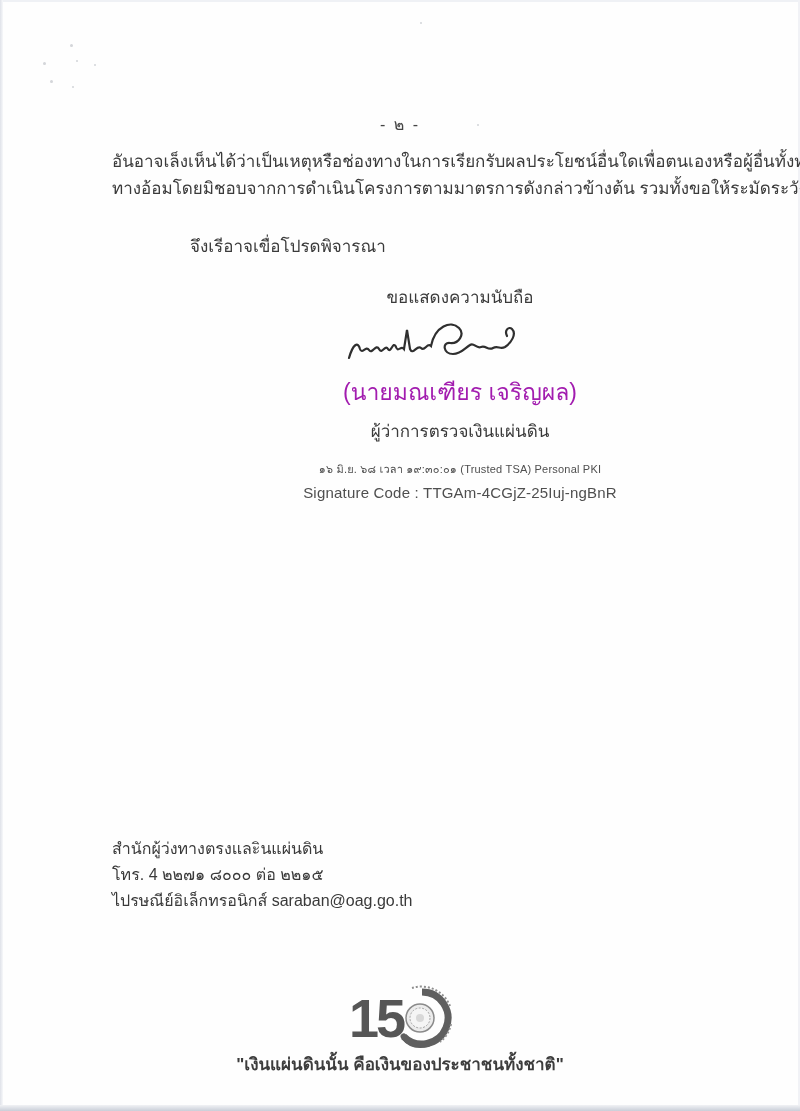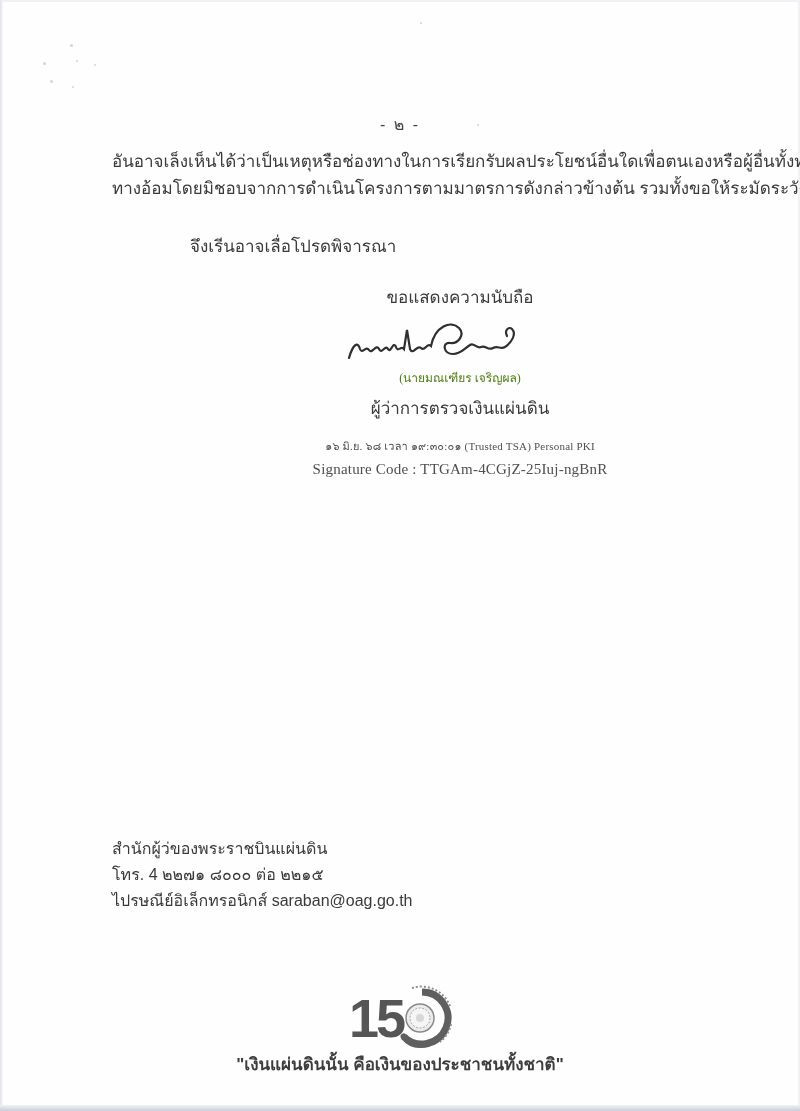--- a/index.html
+++ b/index.html
@@ -19,24 +19,24 @@
 
   .page-number{position:absolute;top:112px;left:0;width:100%;
     text-align:center;font-size:16px;letter-spacing:2px;color:#454545;}
 
   .body-par{position:absolute;top:148px;left:112px;width:586px;
     font-size:17px;line-height:27px;color:#3a3a3a;}
   .body-line{white-space:nowrap;}
 
   .closing-line{position:absolute;top:232px;left:190px;font-size:17px;color:#3a3a3a;}
 
-  .sign-block{position:absolute;top:283px;left:295px;width:330px;text-align:center;font-family:Liberation Serif, serif;}
+  .sign-block{position:absolute;top:283px;left:295px;width:330px;text-align:center;}
   .sign-off{font-size:17px;color:#3a3a3a;}
   .sig-svg{display:block;margin:4px auto 0 auto;margin-left:48px;}
-  .signer-name{font-size:12px;color:#4d7c0f;margin-top:2px;}
+  .signer-name{font-size:23px;color:#a21caf;margin-top:8px;}
   .signer-title{font-size:17px;color:#3a3a3a;margin-top:7px;text-align:center;}
   .pki-line{font-size:11px;color:#4f4f4f;margin-top:16px;letter-spacing:.2px;}
   .sig-code{font-size:15px;color:#4f4f4f;margin-top:6px;letter-spacing:.2px;}
 
   .footer-contact{position:absolute;top:836px;left:112px;font-size:16px;
     line-height:26px;color:#3a3a3a;}
 
   .logo-wrap{position:absolute;top:985px;left:0;width:100%;
     display:flex;justify-content:center;}
   .motto{position:absolute;top:1050px;left:0;width:100%;text-align:center;
@@ -61,42 +61,42 @@
   <div class="speck" style="left:420px;top:22px;width:2px;height:2px;"></div>
   <div class="speck" style="left:477px;top:124px;width:2px;height:2px;"></div>
 
   <div class="page-number">- ๒ -</div>
 
   <div class="body-par">
     <div class="body-line">อันอาจเล็งเห็นได้ว่าเป็นเหตุหรือช่องทางในการเรียกรับผลประโยชน์อื่นใดเพื่อตนเองหรือผู้อื่นทั้งทางตรงและ</div>
     <div class="body-line">ทางอ้อมโดยมิชอบจากการดำเนินโครงการตามมาตรการดังกล่าวข้างต้น รวมทั้งขอให้ระมัดระวังการกระทำด้วย</div>
   </div>
 
-  <div class="closing-line">จึงเรีนอาจเลื่อโปรดพิจารณา</div>
+  <div class="closing-line">จึงเรีอาจเขื่อโปรดพิจารณา</div>
 
   <div class="sign-block">
     <div class="sign-off">ขอแสดงความนับถือ</div>
 
     <svg class="sig-svg" width="210" height="52" viewBox="0 0 210 52">
       <path d="M6,44 C10,30 15,27 17,35 C19,41 23,31 26,36 C29,41 33,29 36,35
                C39,41 42,30 45,35 C48,40 50,26 53,33 C55,39 58,31 61,35
                L64,16 L67,35 C70,42 74,30 78,34 C82,38 84,28 88,32
                C92,12 108,6 116,14 C122,20 116,30 107,29 C99,28 100,40 110,40
                C118,40 122,34 127,31 C131,28 133,35 138,33 C143,31 145,37 150,34
                C155,31 157,36 162,33 C168,29 174,20 169,15 C166,12 161,16 164,22" fill="none" stroke="#2f2f2f" stroke-width="2.2" stroke-linecap="round"></path>
     </svg>
 
     <div class="signer-name">(นายมณเฑียร เจริญผล)</div>
     <div class="signer-title">ผู้ว่าการตรวจเงินแผ่นดิน</div>
     <div class="pki-line">๑๖ มิ.ย. ๖๘ เวลา ๑๙:๓๐:๐๑  (Trusted TSA) Personal PKI</div>
     <div class="sig-code">Signature Code : TTGAm-4CGjZ-25Iuj-ngBnR</div>
   </div>
 
   <div class="footer-contact">
-    <div>สำนักผู้ว่ของพระราชบินแผ่นดิน</div>
+    <div>สำนักผู้ว่งทางตรงและินแผ่นดิน</div>
     <div>โทร. 4 ๒๒๗๑ ๘๐๐๐ ต่อ ๒๒๑๕</div>
     <div>ไปรษณีย์อิเล็กทรอนิกส์ saraban@oag.go.th</div>
   </div>
 
   <div class="logo-wrap">
     <svg width="150" height="64" viewBox="0 0 150 64">
       <text x="24" y="52" font-size="54" font-weight="bold" fill="#565656" font-family="Liberation Sans, sans-serif" letter-spacing="-3">15</text>
       <g transform="translate(97,33)">
 
         <path d="M0,-26 A26,26 0 1 1 -18.4,18.4" fill="none" stroke="#5f5f5f" stroke-width="7"></path>

